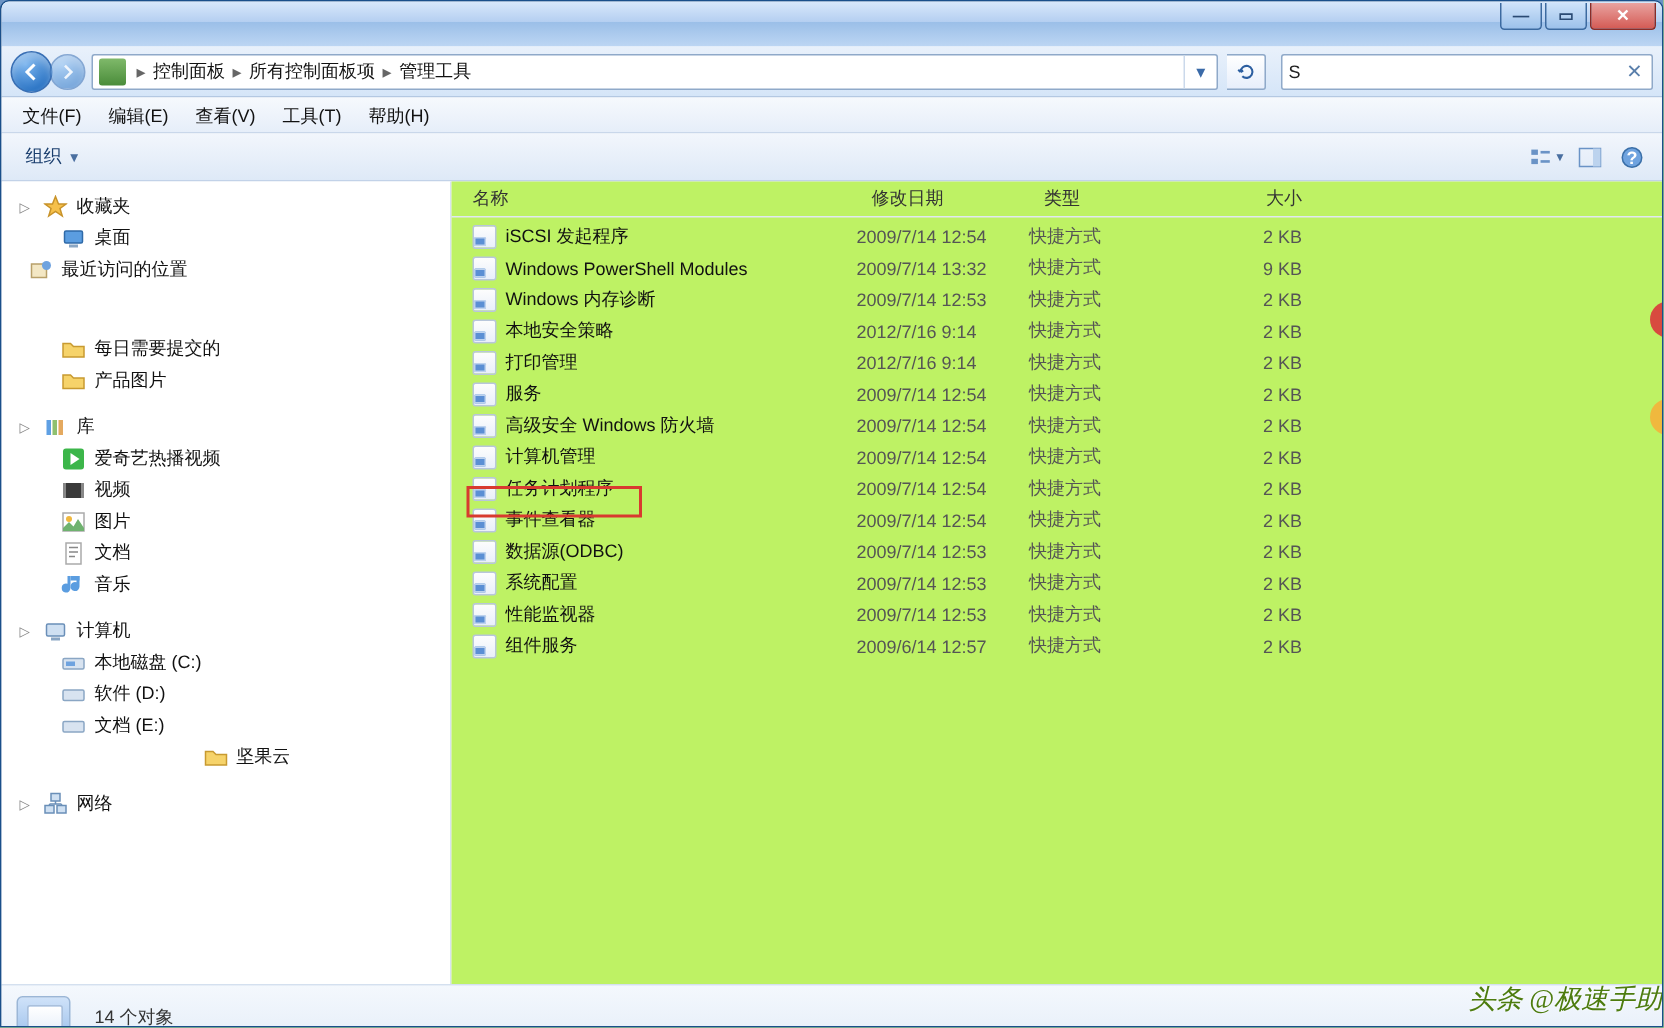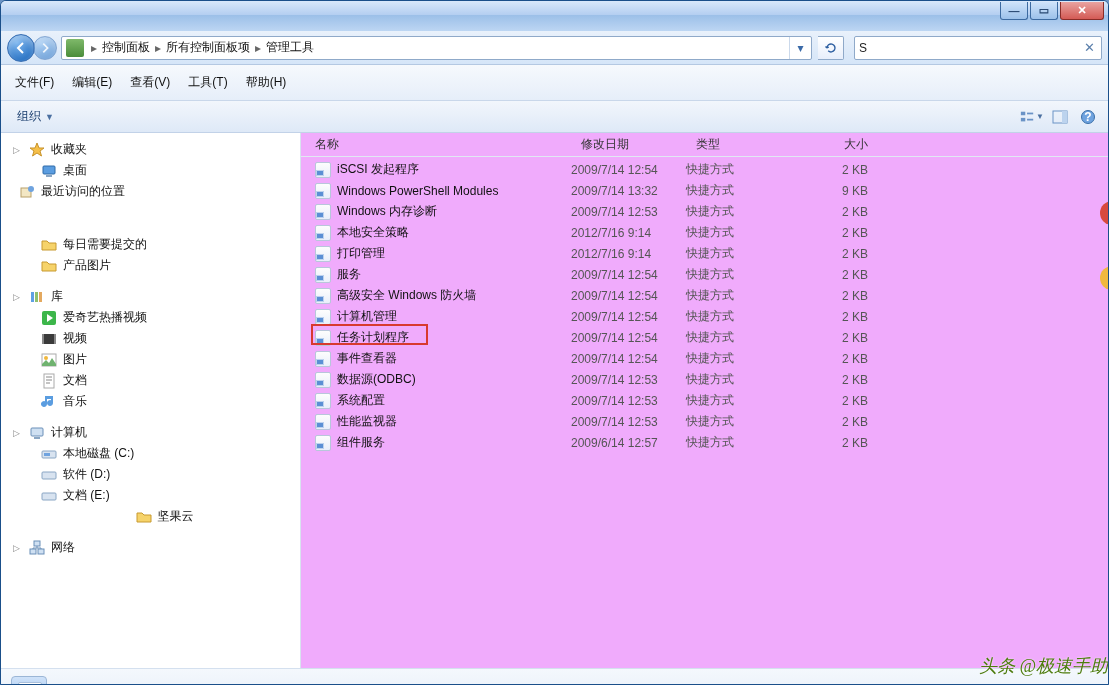--- a/index.html
+++ b/index.html
@@ -16,35 +16,35 @@
 .addr { flex: 1; height: 24px; background: #fff; border: 1px solid #8fa9c9; border-radius: 2px; display: flex; align-items: center; font-size: 12px; }
 .addr .cp-icon{width:18px;height:18px;margin:0 4px;background:linear-gradient(#7fb96a,#4a8c3a);border-radius:2px;position:relative}
 .addr .crumb{padding:0 2px;color:#111;white-space:nowrap}
 .addr .sep{padding:0 3px;color:#666}
 .addr .fill{flex:1}
 .addr-btn{width:22px;height:22px;border-left:1px solid #cbd9eb;display:flex;align-items:center;justify-content:center;color:#3a6aa8}
 .refresh-box{width:26px;height:24px;border:1px solid #8fa9c9;border-left:none;border-radius:0 2px 2px 0;display:flex;align-items:center;justify-content:center;background:linear-gradient(#fff,#e7eefb);color:#2c5ea0}
 .search { width: 248px; height: 24px; background: #fff; border: 1px solid #8fa9c9; border-radius: 2px; display: flex; align-items: center; padding: 0 4px; margin-left: 4px; }
 .search input{flex:1;border:none;outline:none;font-size:12px;color:#222}
 .search .x{color:#5a7fab;font-size:13px;padding:0 2px;cursor:default}
-.menubar { height: 36px; background: linear-gradient(#f6f9fd,#e6eef9); border-bottom: 1px solid #c9d7ea; display: flex; align-items: center; padding: 0 6px; gap: 2px; }
+.menubar { height: 24px; background: linear-gradient(#f6f9fd,#e6eef9); border-bottom: 1px solid #c9d7ea; display: flex; align-items: flex-end; padding: 0 6px; gap: 2px; }
 .menu-item { padding: 2px 8px; color: #111; cursor: default; }
 .toolbar { height: 32px; background: linear-gradient(#f2f6fc,#dee9f7); border-bottom: 1px solid #c2d2e8; display: flex; align-items: center; padding: 0 8px; }
 .org-btn{display:flex;align-items:center;gap:4px;color:#1a3e6e;padding:3px 8px;cursor:default}
 .org-btn .dd{font-size:9px;color:#4a6fa0}
 .tool-spacer{flex:1}
 .tool-icon{width:24px;height:24px;display:flex;align-items:center;justify-content:center;color:#3a6aa8;cursor:default;margin-left:4px}
 .body { display: flex; height: 535px; }
 .sidebar { width: 300px; border-right: 1px solid #d9e3ef; overflow: auto; padding: 6px 0; background:#fff;}
 .side-group{margin-bottom:10px}
 .side-item{display:flex;align-items:center;height:21px;padding-left:20px;gap:6px;color:#111;cursor:default;white-space:nowrap}
 .side-item.header{padding-left:12px;font-weight:normal}
 .side-item.header .arrow{width:10px;font-size:9px;color:#888}
 .side-item .ic{width:16px;height:16px;display:flex;align-items:center;justify-content:center;font-size:12px}
-.content { flex: 1; display:flex; flex-direction:column; background:#f0abfc;}
+.content { flex: 1; display:flex; flex-direction:column; background:#bef264;}
 .col-headers { display: flex; height: 24px; border-bottom: 1px solid #e1e8f2; align-items: center; color:#333;}
 .col { padding-left: 10px; }
 .col.name{width:270px;padding-left:14px}
 .col.date{width:115px}
 .col.type{width:112px}
 .col.size{width:90px;text-align:right;padding-right:20px}
 .file-list{flex:1;overflow:auto;padding-top:2px}
 .file-row{display:flex;align-items:center;height:21px;cursor:default}
 .file-row .fname{display:flex;align-items:center;gap:6px;width:270px;padding-left:14px;color:#111}
 .file-row .fdate{width:115px;color:#555}

